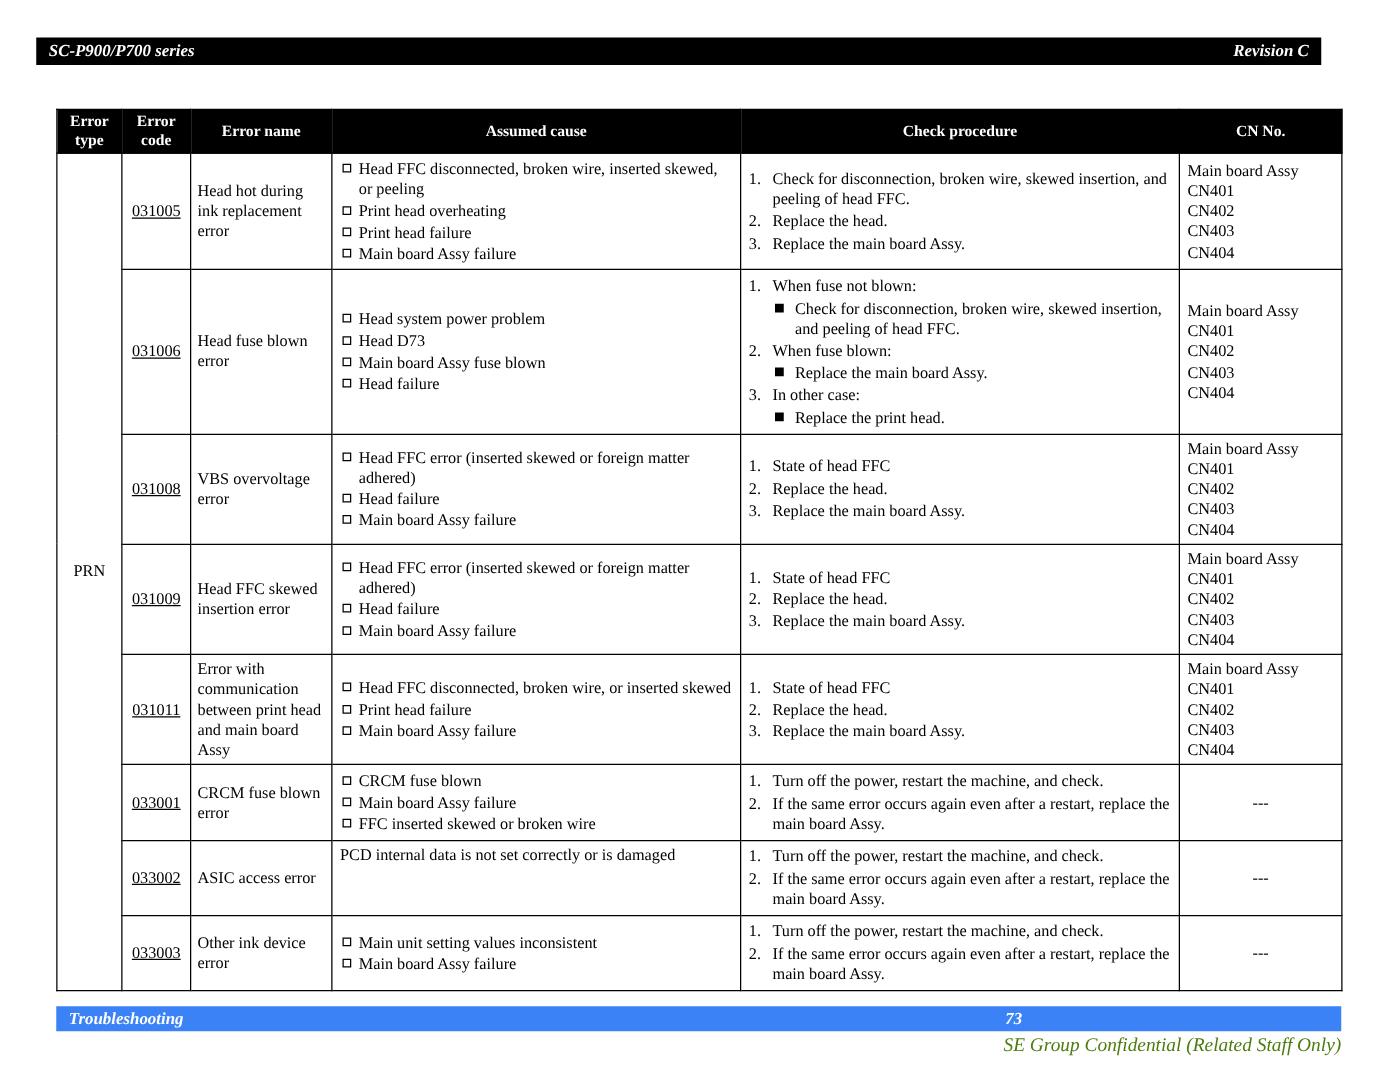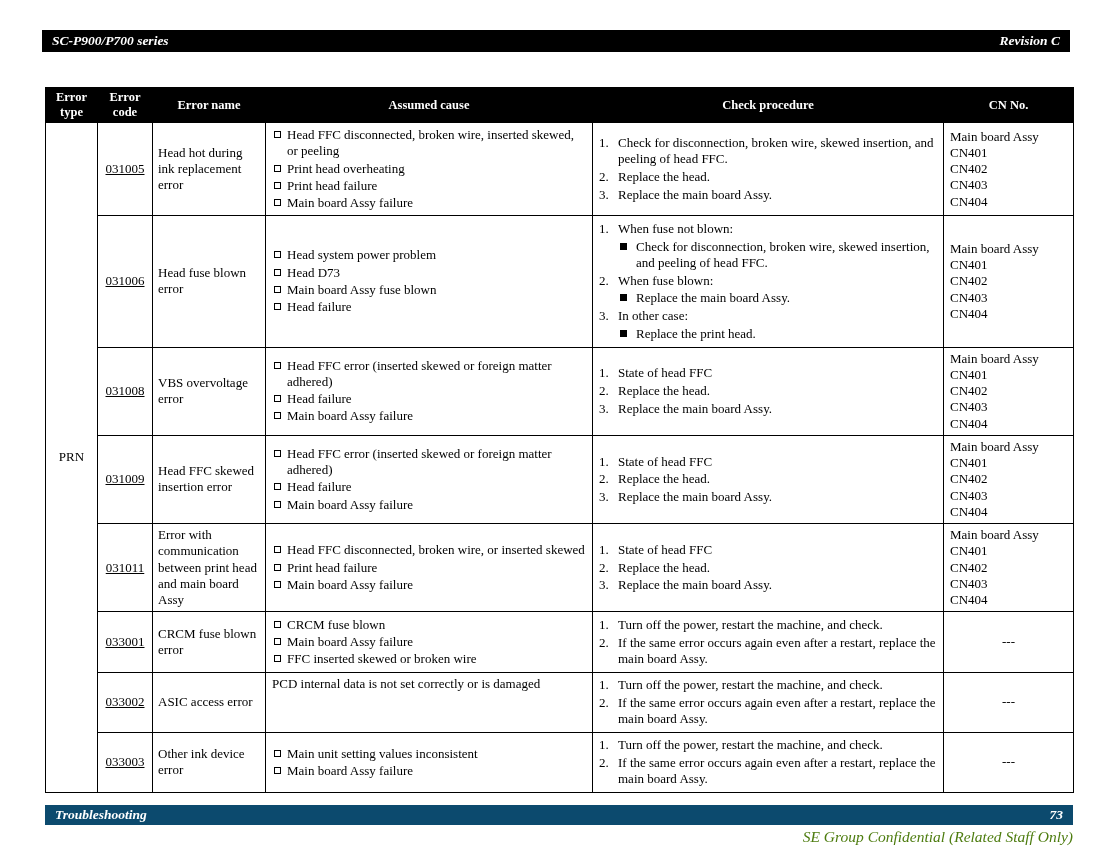--- a/index.html
+++ b/index.html
@@ -6,21 +6,21 @@
   html, body { margin: 0; padding: 0; }
   body {
     width: 1111px; height: 858px;
     background: #fff;
     font-family: "Liberation Serif", serif;
     color: #000;
     position: relative;
     overflow: hidden;
   }
   .topbar {
-    position: absolute; left: 42px; top: 30px; width: 1028px; height: 22px;
+    position: absolute; left: 29px; top: 30px; width: 1028px; height: 22px;
     background: #000; color: #fff;
     display: flex; justify-content: space-between; align-items: center;
     font-style: italic; font-weight: bold; font-size: 13.5px;
     padding: 0 10px;
   }
   table.err {
     position: absolute; left: 45px; top: 87px; width: 1028px;
     border-collapse: collapse; table-layout: fixed;
     font-size: 13px; line-height: 1.25;
   }
@@ -38,28 +38,28 @@
   .ci { display: flex; margin: 1px 0; }
   .cb { flex: none; width: 7px; height: 7px; border: 1px solid #000; margin: 4px 6px 0 2px; }
   .ni { display: flex; margin: 1.5px 0; }
   .nn { flex: none; width: 19px; }
   .si { display: flex; margin: 1.5px 0 1.5px 21px; }
   .sq { flex: none; width: 7px; height: 7px; background: #000; margin: 4px 9px 0 0; }
   .cn-line { text-align: left; }
   .cn-dashes { text-align: center; }
   .footbar {
     position: absolute; left: 45px; top: 805px; width: 1028px; height: 20px;
-    background: #0c4a6e; color: #fff;
+    background: #3b82f6; color: #fff;
     display: flex; align-items: center;
     font-style: italic; font-weight: bold; font-size: 13.5px;
     padding: 0 10px;
   }
   .footbar .fl { flex: 1; text-align: left; }
   .footbar .fc { flex: 1.4; text-align: center; }
-  .footbar .fr { flex: 1; text-align: right; }
+  .footbar .fr { flex: 1; text-align: center; }
   .confidential {
     position: absolute; right: 38px; top: 828px;
     font-style: italic; font-size: 15.5px; color: #4d7c0f;
   }
 </style>
 </head>
 <body>
 
 <div class="topbar">
   <span>SC-P900/P700 series</span>

